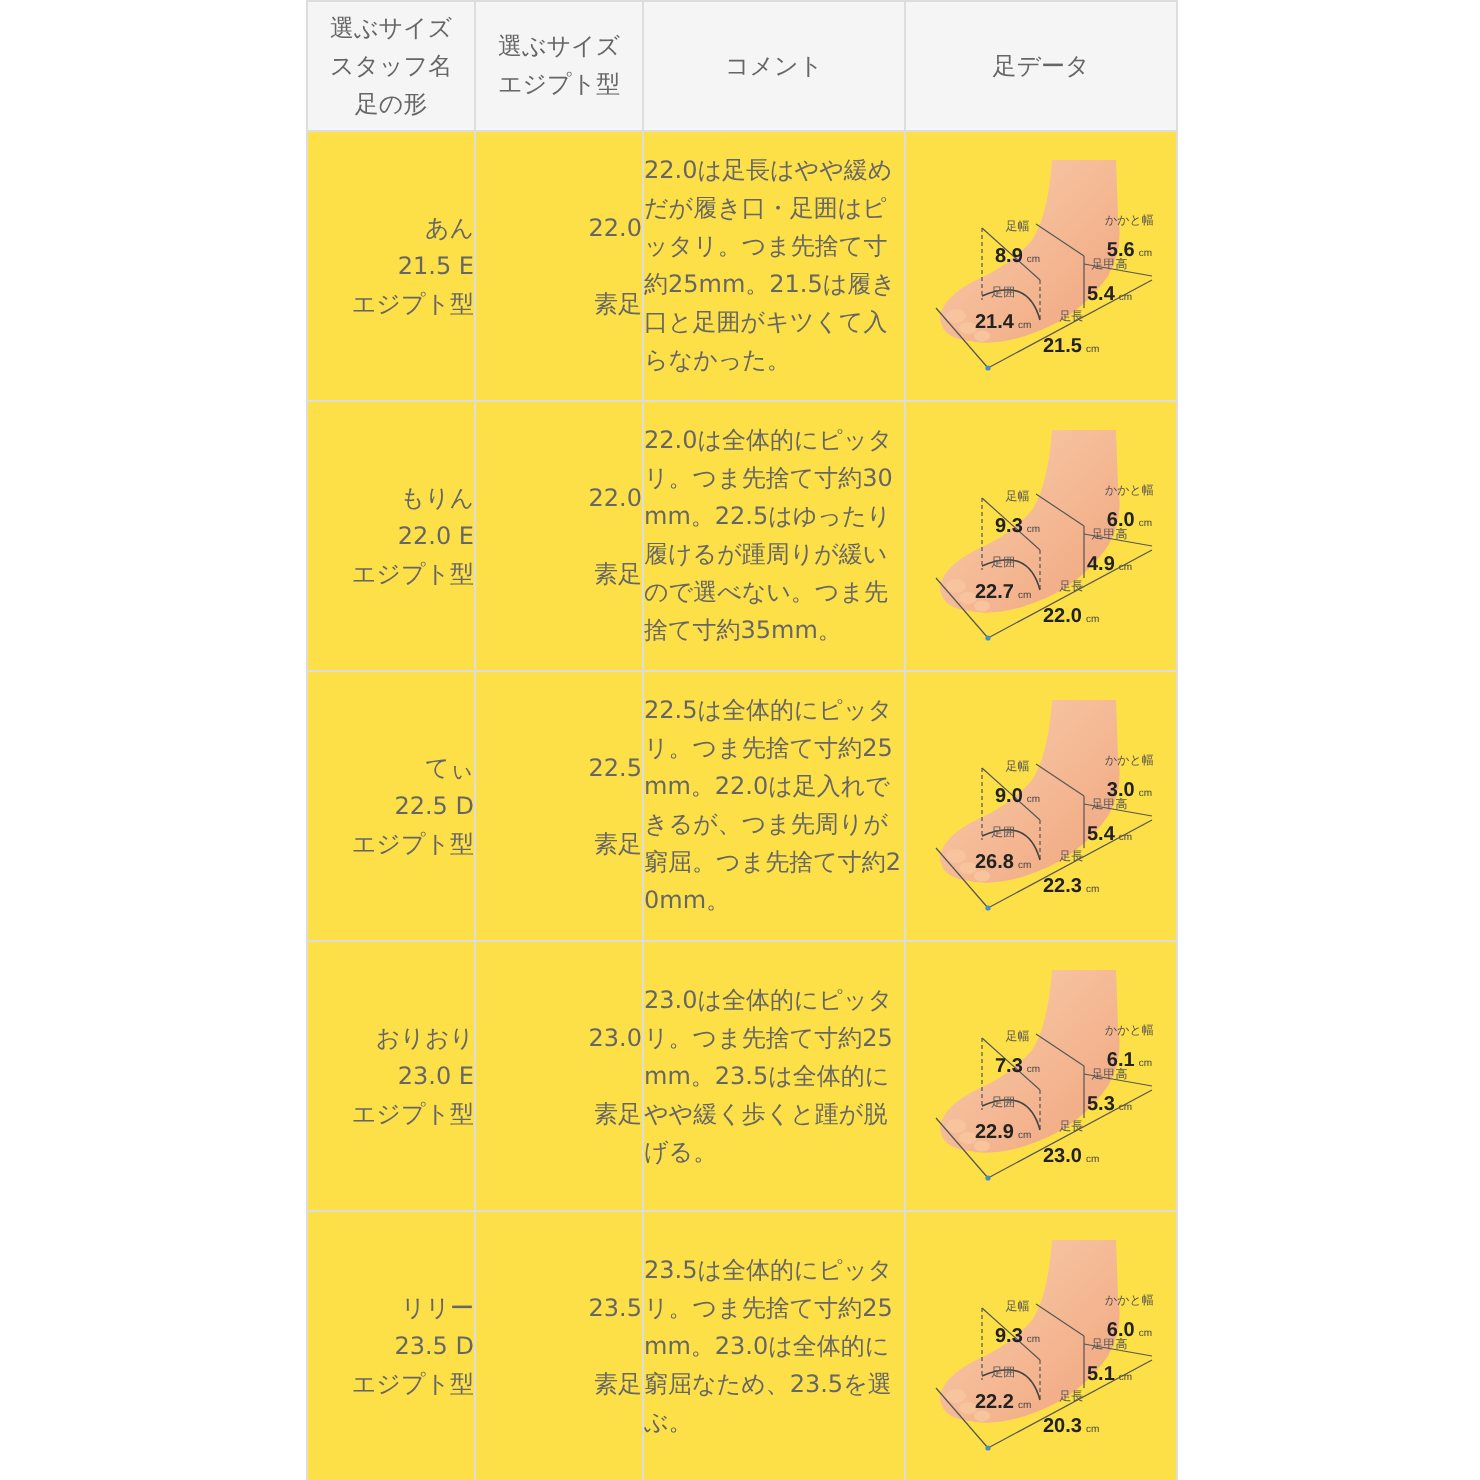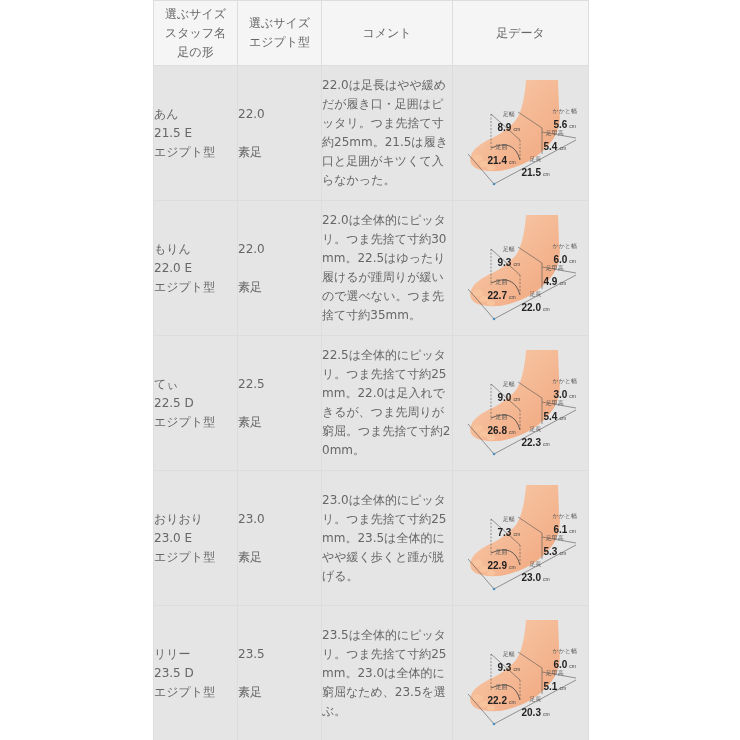--- a/index.html
+++ b/index.html
@@ -4,22 +4,22 @@
 <style>
   html, body { margin: 0; padding: 0; background: #ffffff; }
   body { width: 740px; height: 740px; position: relative; overflow: hidden;
          font-family: "DejaVu Sans", sans-serif; color: #666666; }
   table.fit { position: absolute; left: 153px; top: 0; width: 435px;
               border-collapse: collapse; table-layout: fixed; }
   table.fit th, table.fit td { border: 1px solid #dddddd; padding: 0; }
   table.fit th { background: #f5f5f5; font-weight: normal; font-size: 12px;
                  line-height: 19px; height: 64px; text-align: center; vertical-align: middle; color: #666; }
   col.c1 { width: 84px; } col.c2 { width: 84px; } col.c3 { width: 131px; } col.c4 { width: 136px; }
-  table.fit td { height: 134px; font-size: 12px; line-height: 19px; vertical-align: middle; background: #e5e5e5; }
-  td.staff, td.size { text-align: left; }
+  table.fit td { height: 134px; font-size: 12px; line-height: 19px; vertical-align: middle; background: #fde047; }
+  td.staff, td.size { text-align: right; }
   td.size .gap { height: 19px; }
   td.comment { padding: 0 4px 0 4px; text-align: left; line-height: 19px; word-break: break-all; }
   td.foot { text-align: center; position: relative; }
   .hdr-line { display: block; }
   .foot-wrap { position: relative; width: 126px; height: 110px; margin: 0 auto; }
   .foot-wrap svg { position: absolute; left: 0; top: 0; }
   .lbl { position: absolute; font-family: "Liberation Sans", sans-serif; color: #333; white-space: nowrap; }
   .lbl .t { display: block; font-size: 6px; line-height: 7px; color: #555; }
   .lbl .v { font-size: 10px; font-weight: bold; line-height: 11px; color: #222; }
   .lbl .u { font-size: 5px; color: #444; margin-left: 2px; }

